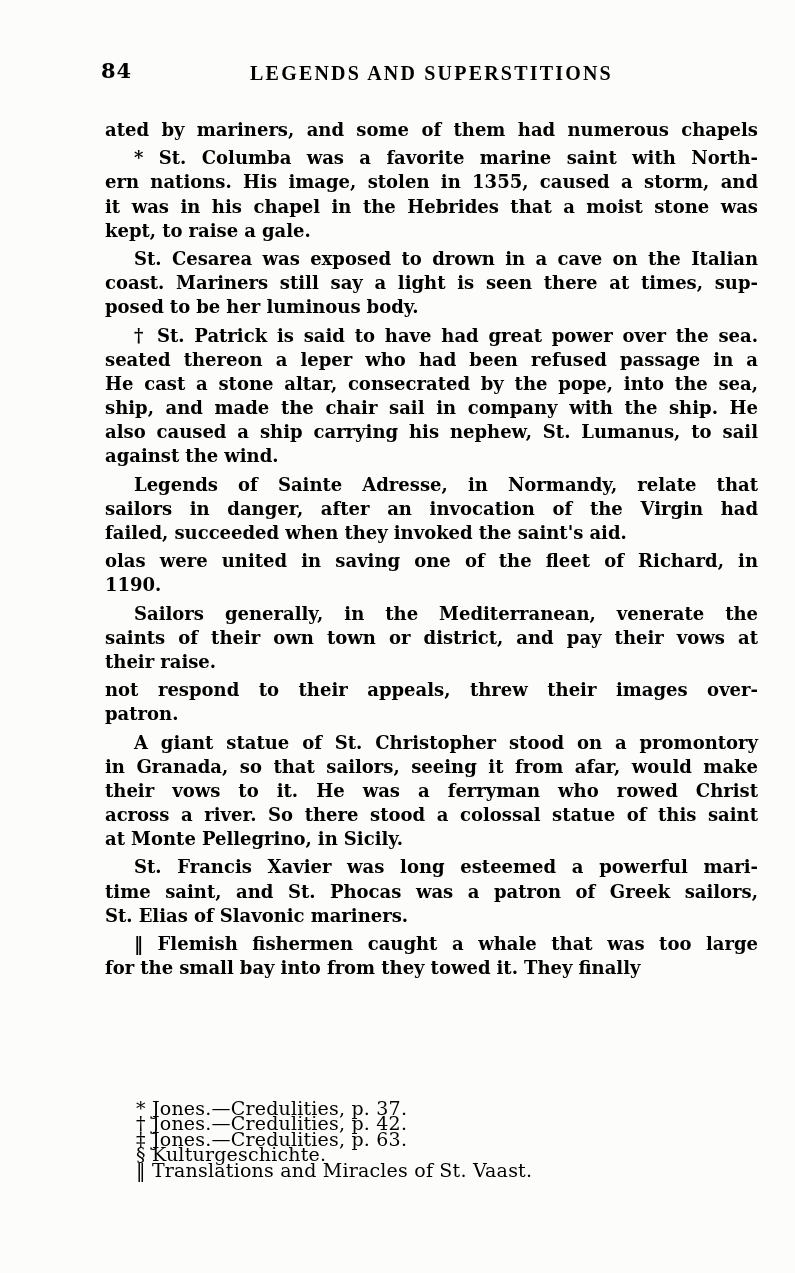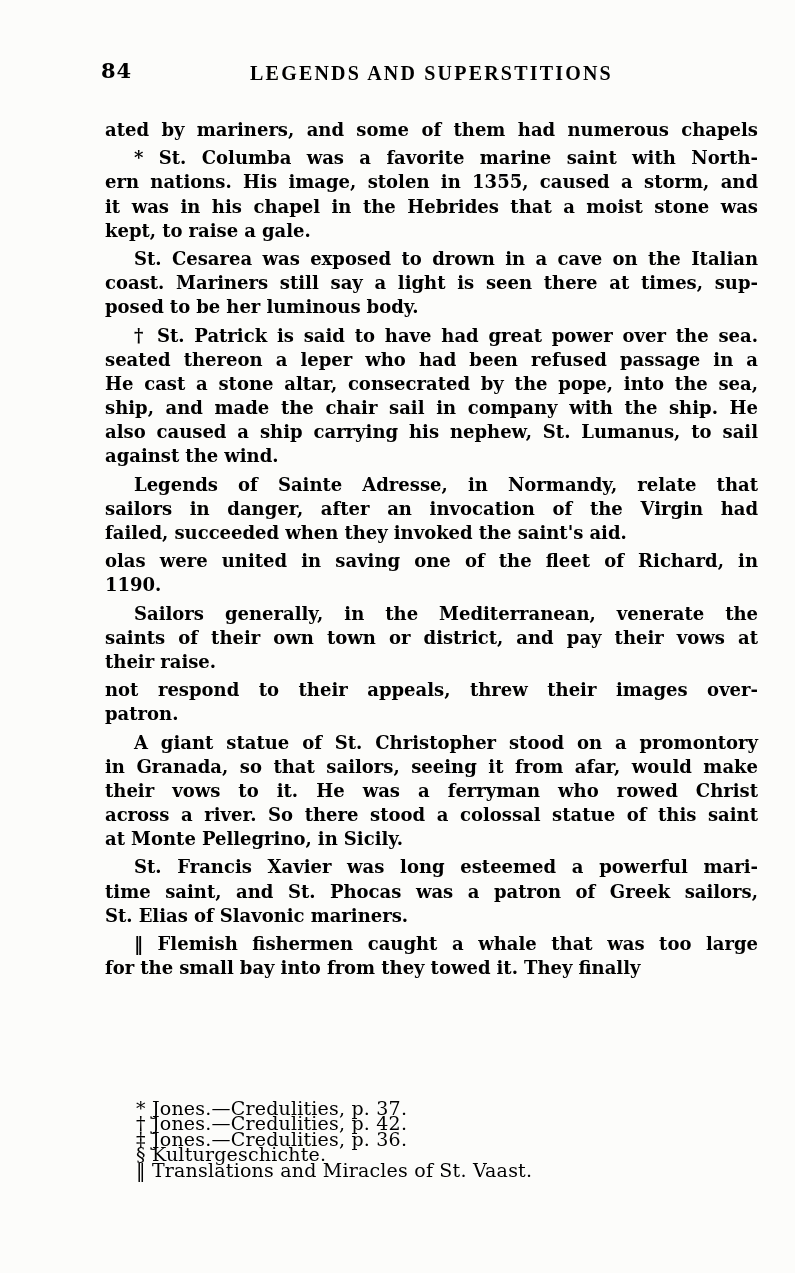--- a/index.html
+++ b/index.html
@@ -141,17 +141,17 @@
       </div>
       <div class="para">
         <div class="line indent">‖ Flemish fishermen caught a whale that was too large</div>
         <div class="line last">for the small bay into from they towed it. They finally</div>
       </div>
     </main>
 
   <footer class="footnotes">
       <div class="footnote">* Jones.—Credulities, p. 37.</div>
       <div class="footnote">† Jones.—Credulities, p. 42.</div>
-      <div class="footnote">‡ Jones.—Credulities, p. 36.</div>
+      <div class="footnote">‡ Jones.—Credulities, p. 63.</div>
       <div class="footnote">§ Kulturgeschichte.</div>
       <div class="footnote">‖ Translations and Miracles of St. Vaast.</div>
     </footer>
 </div>
 
 </body></html>

